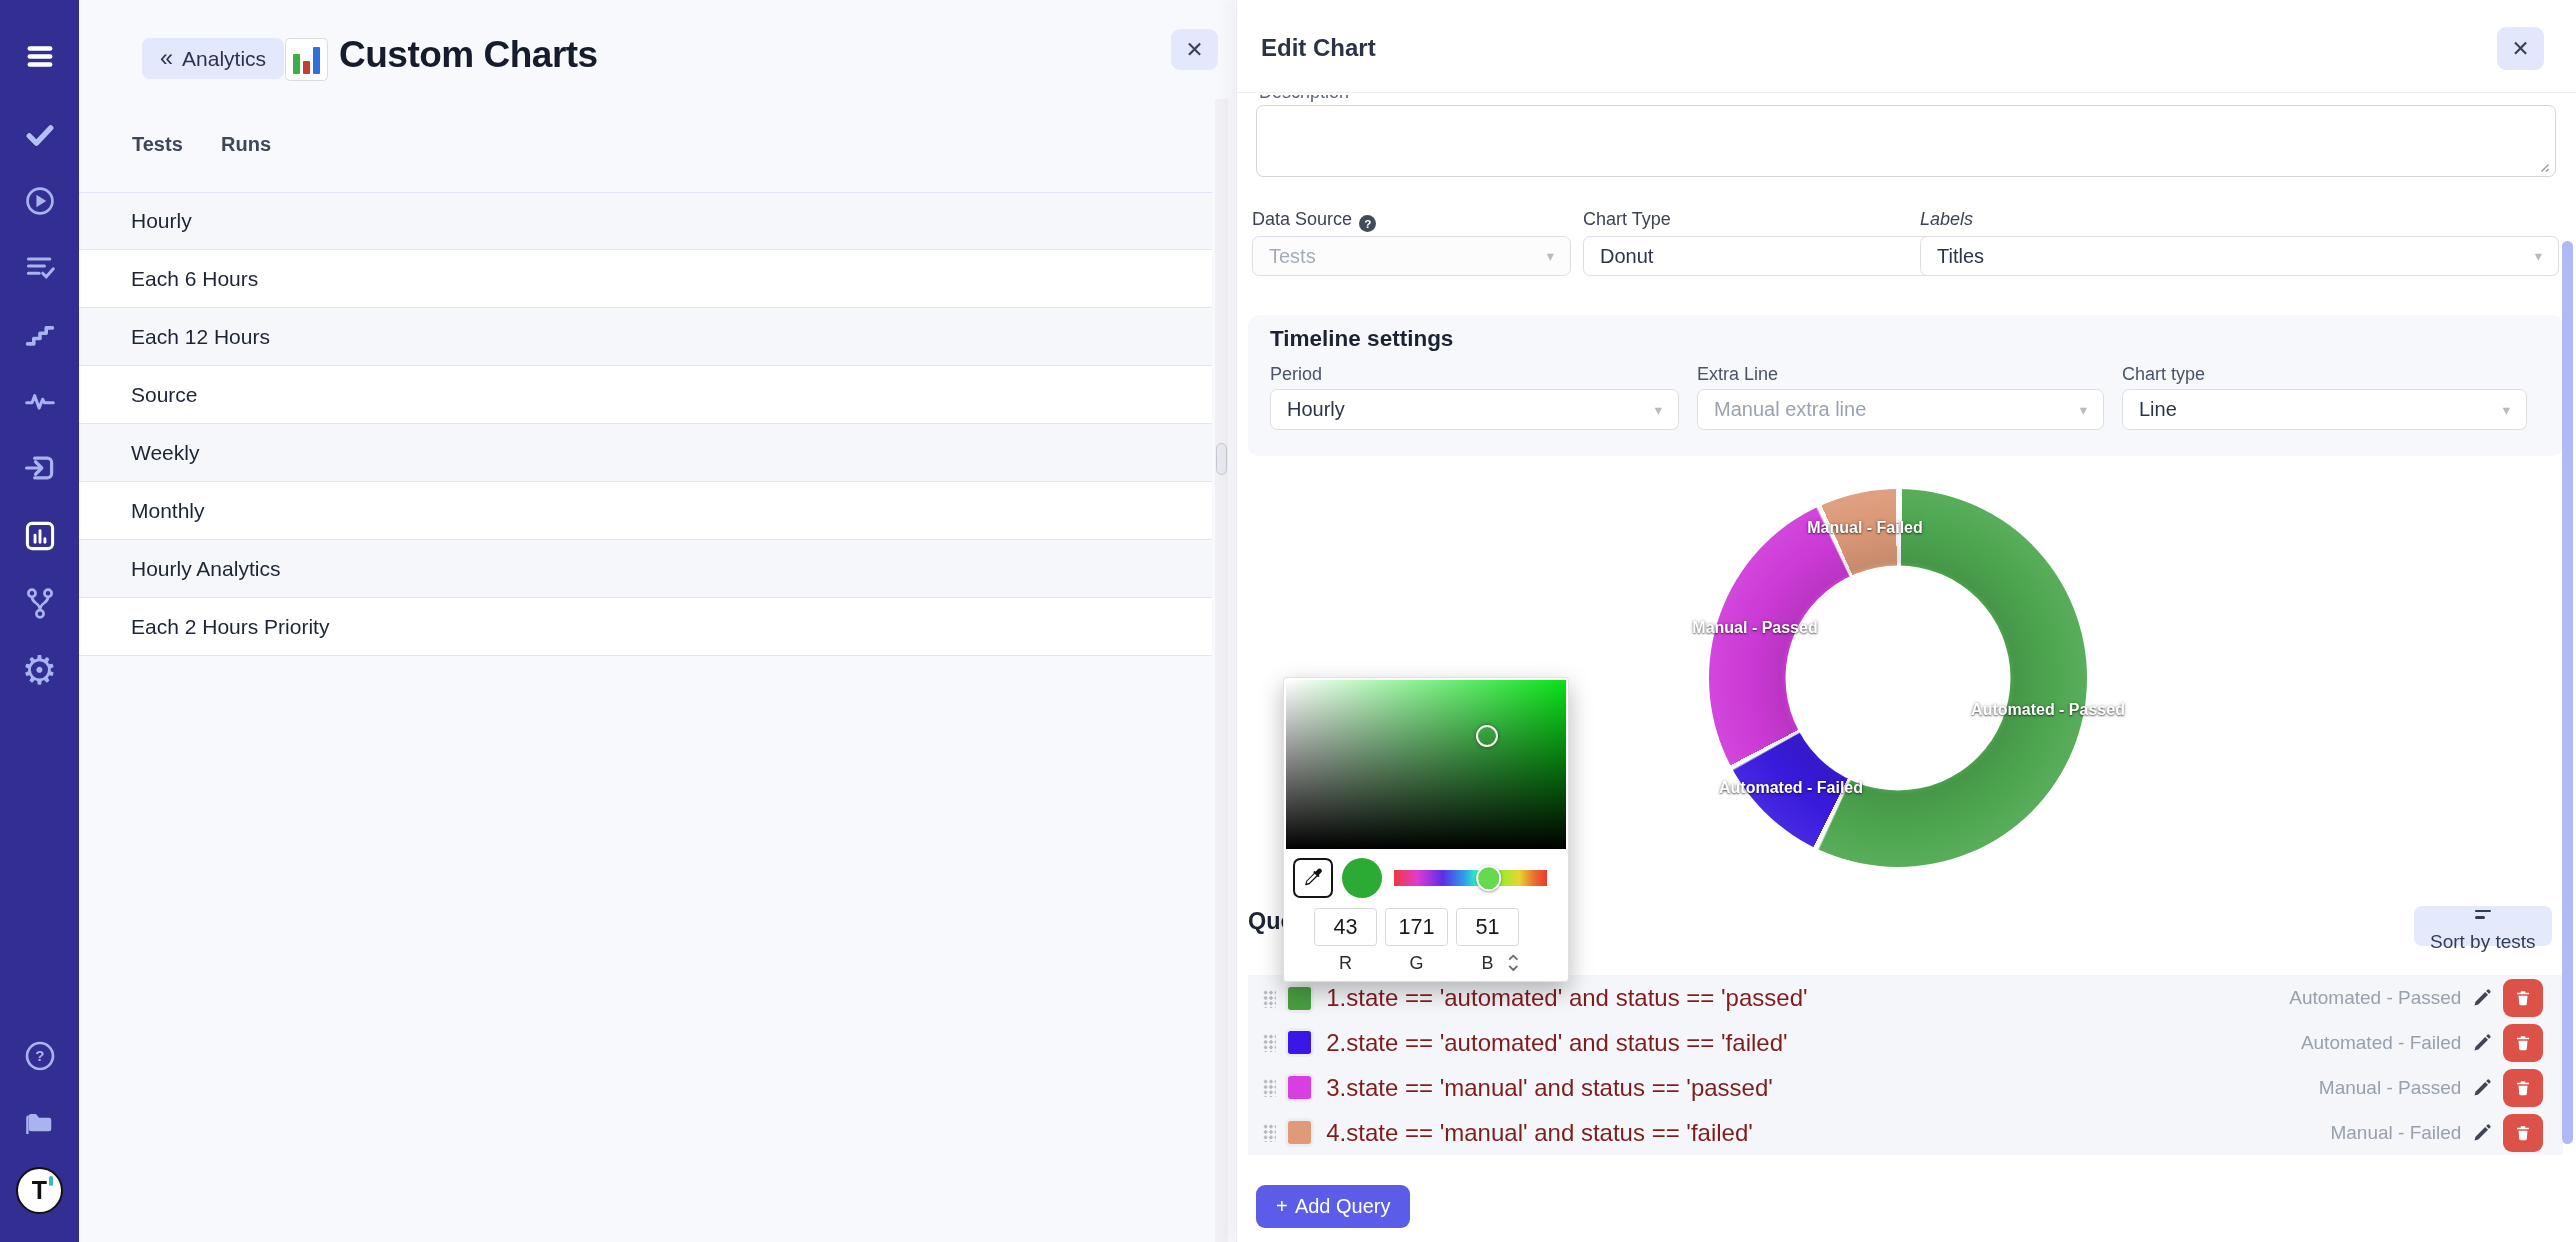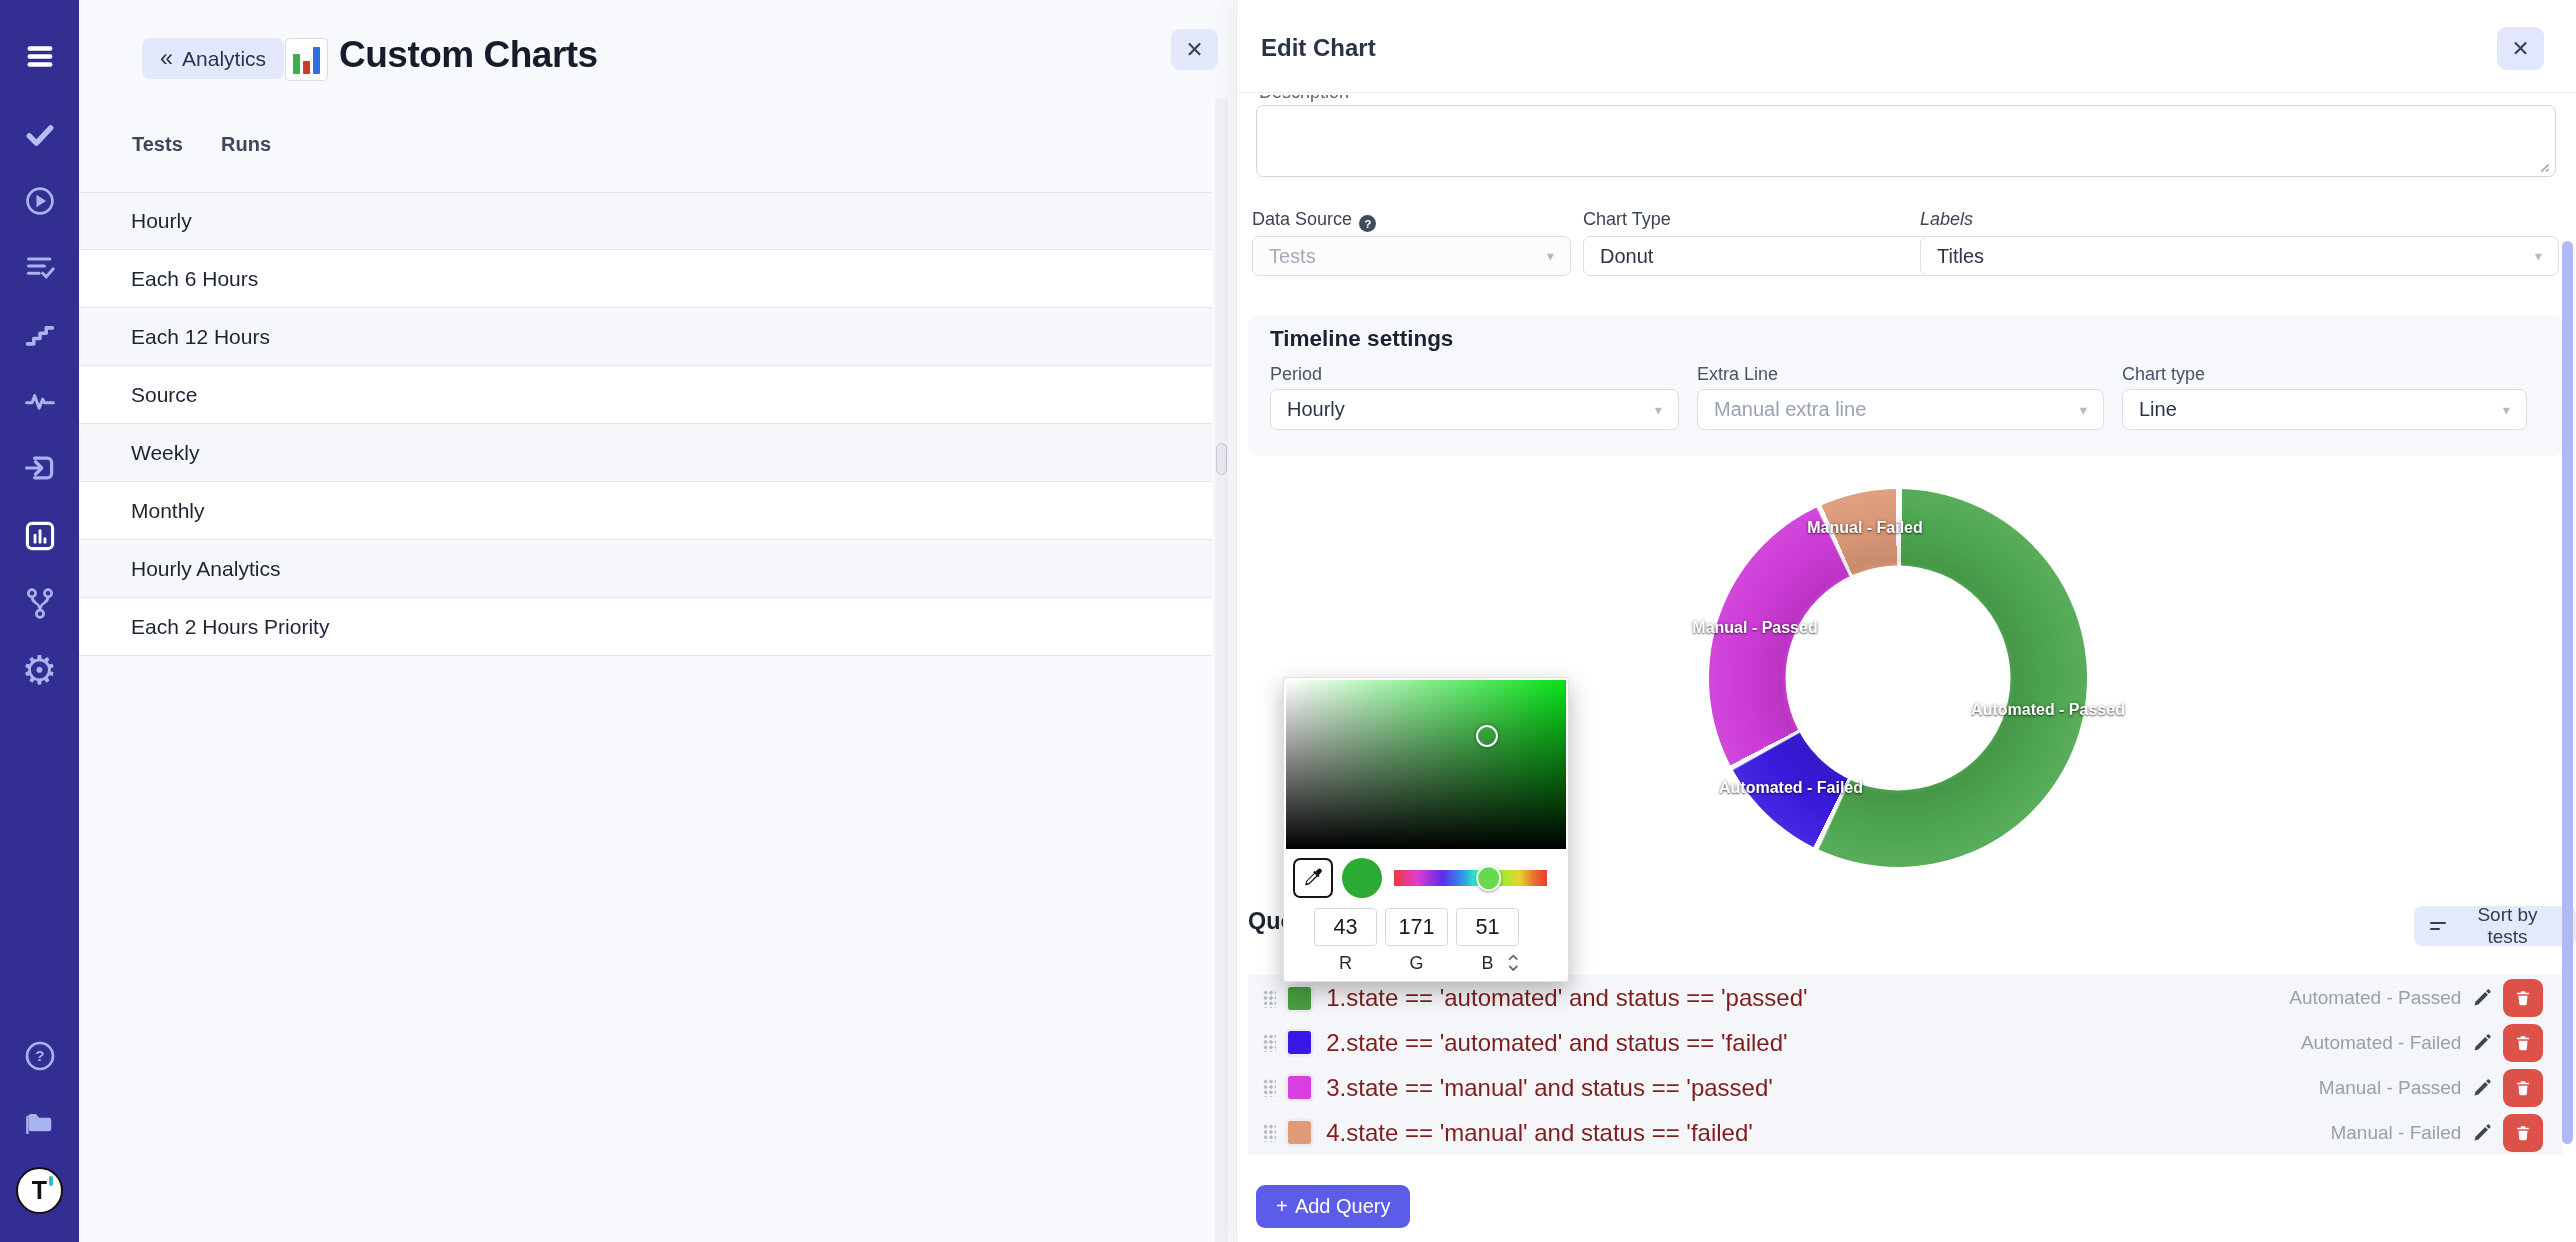--- a/index.html
+++ b/index.html
@@ -100,21 +100,21 @@
   .rgb-input{position:absolute;top:230px;width:63px;height:38px;border:0.9px solid #d8d8d8;border-radius:3.6px;
     text-align:center;font-size:21.6px;color:#1a1a1a;font-family:inherit;box-sizing:border-box;background:#fff;}
   #inp-r{left:30px;} #inp-g{left:101px;} #inp-b{left:172px;}
   .rgb-label{position:absolute;top:275px;font-size:18px;color:#2b2b2b;width:63px;text-align:center;}
   #lab-r{left:30px;} #lab-g{left:101px;} #lab-b{left:172px;}
   #fmt-toggle{position:absolute;left:223px;top:274px;color:#6b6b6b;cursor:pointer;}
 
   
   #queries-heading{left:1248px;top:908px;font-size:23.4px;font-weight:600;color:#1d2433;z-index:5;}
   #sort-btn{left:2414px;top:906px;height:40px;padding:0 16px;background:#e4e9fc;border:none;border-radius:8px;
-    display:flex;align-items:center;gap:9px;font-size:19px;color:#333c55;font-family:inherit;cursor:pointer;}
+    display:flex;align-items:center;gap:9px;font-size:19px;color:#333c55;font-family:inherit;cursor:pointer;flex-direction:column;}
   .sort-ic{display:inline-block;width:16px;}
   .sort-ic i{display:block;height:2.7px;background:#333c55;border-radius:1.8px;margin:3.6px 0;}
   .sort-ic i.s1{width:16px;} .sort-ic i.s2{width:10px;}
   #query-block{left:1248px;top:975px;width:1315px;height:180px;background:#f5f6f9;}
   .q-row{position:absolute;left:0;width:1315px;height:45px;display:flex;align-items:center;}
   .q-handle{width:13.5px;height:19px;margin-left:14.4px;
     background-image:radial-gradient(#b4b8c2 1.5px,rgba(0,0,0,0) 1.7px);background-size:5.4px 5.4px;background-position:0.9px 0.9px;cursor:grab;}
   .q-swatch{width:23.4px;height:23.4px;border-radius:2.7px;margin-left:11.7px;box-shadow:0 0 0 2.7px #ececef;cursor:pointer;}
   .q-text{margin-left:15.3px;font-family:Liberation Sans, sans-serif;font-size:24px;color:#7f1d1d;white-space:pre;}
   .q-label{margin-left:auto;font-size:19px;color:#98a0ae;}

